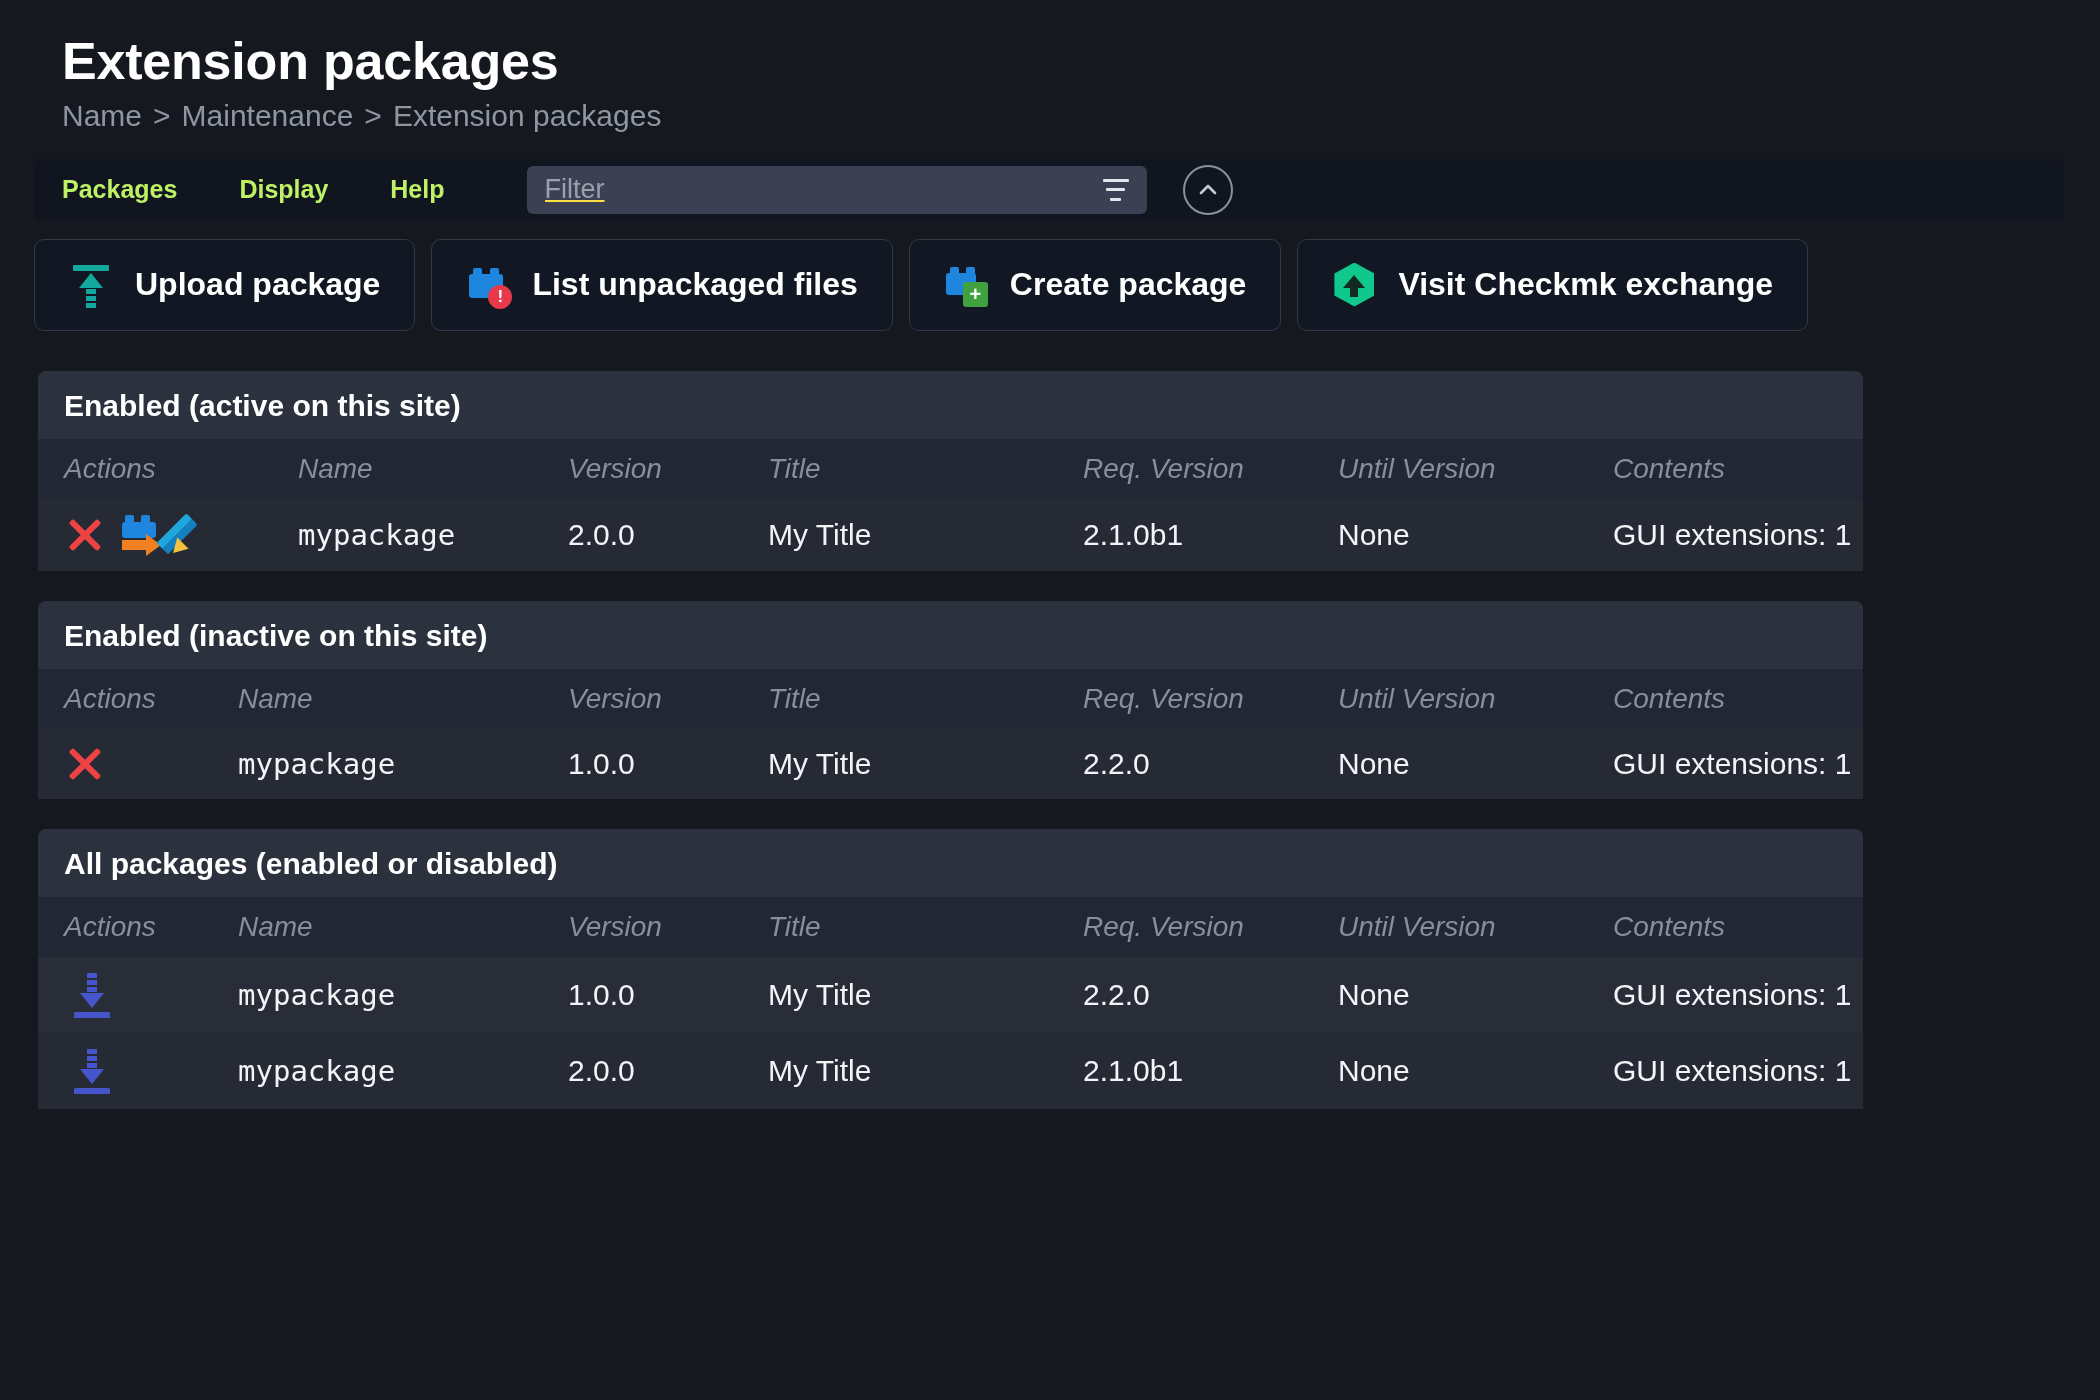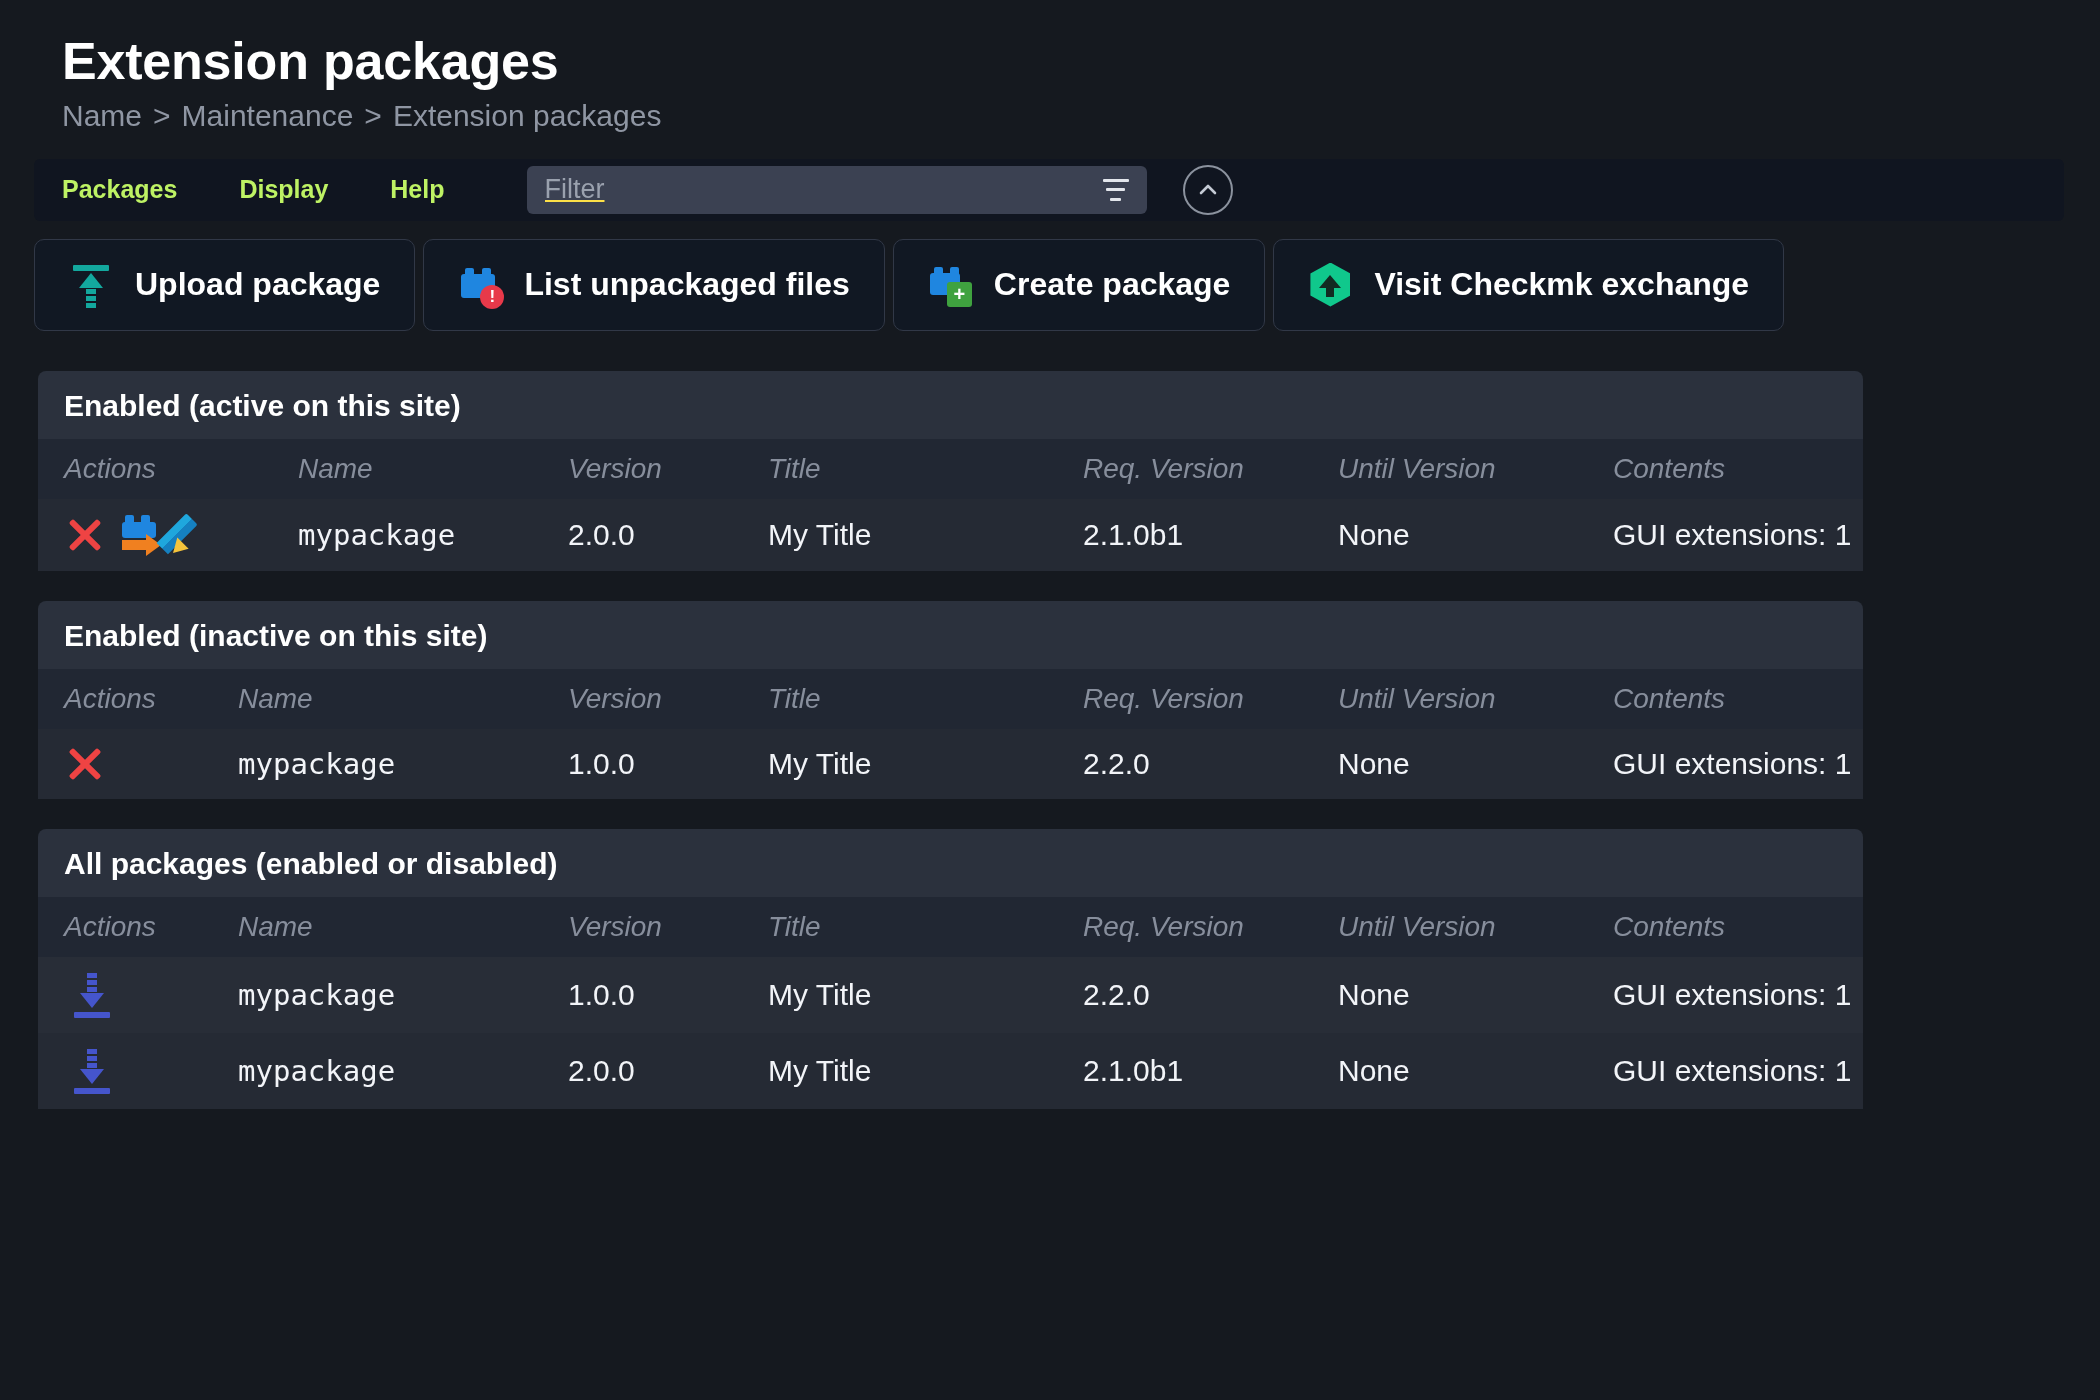--- a/index.html
+++ b/index.html
@@ -60,21 +60,21 @@
   #filter-icon i:nth-child(2) { width: 19px; }
   #filter-icon i:nth-child(3) { width: 11px; }
   #collapse-btn {
     margin-left: 36px; width: 50px; height: 50px;
     border: 2px solid #8b929e; border-radius: 50%;
     display: flex; align-items: center; justify-content: center;
     cursor: pointer;
   }
 
   
-  #actionbar { display: flex; gap: 8px; margin: 18px 0 0 34px; }
+  #actionbar { display: flex; gap: 16px; margin: 18px 0 0 34px; }
   .action-btn {
     height: 92px; background: #111823;
     border: 1px solid #313847; border-radius: 10px;
     display: flex; align-items: center; gap: 22px;
     padding: 0 34px; cursor: pointer;
   }
   .action-btn .label {
     font-size: 32px; font-weight: 700; color: #ffffff; white-space: nowrap;
   }
   .icon-box { width: 44px; height: 44px; position: relative; flex: 0 0 44px; }

